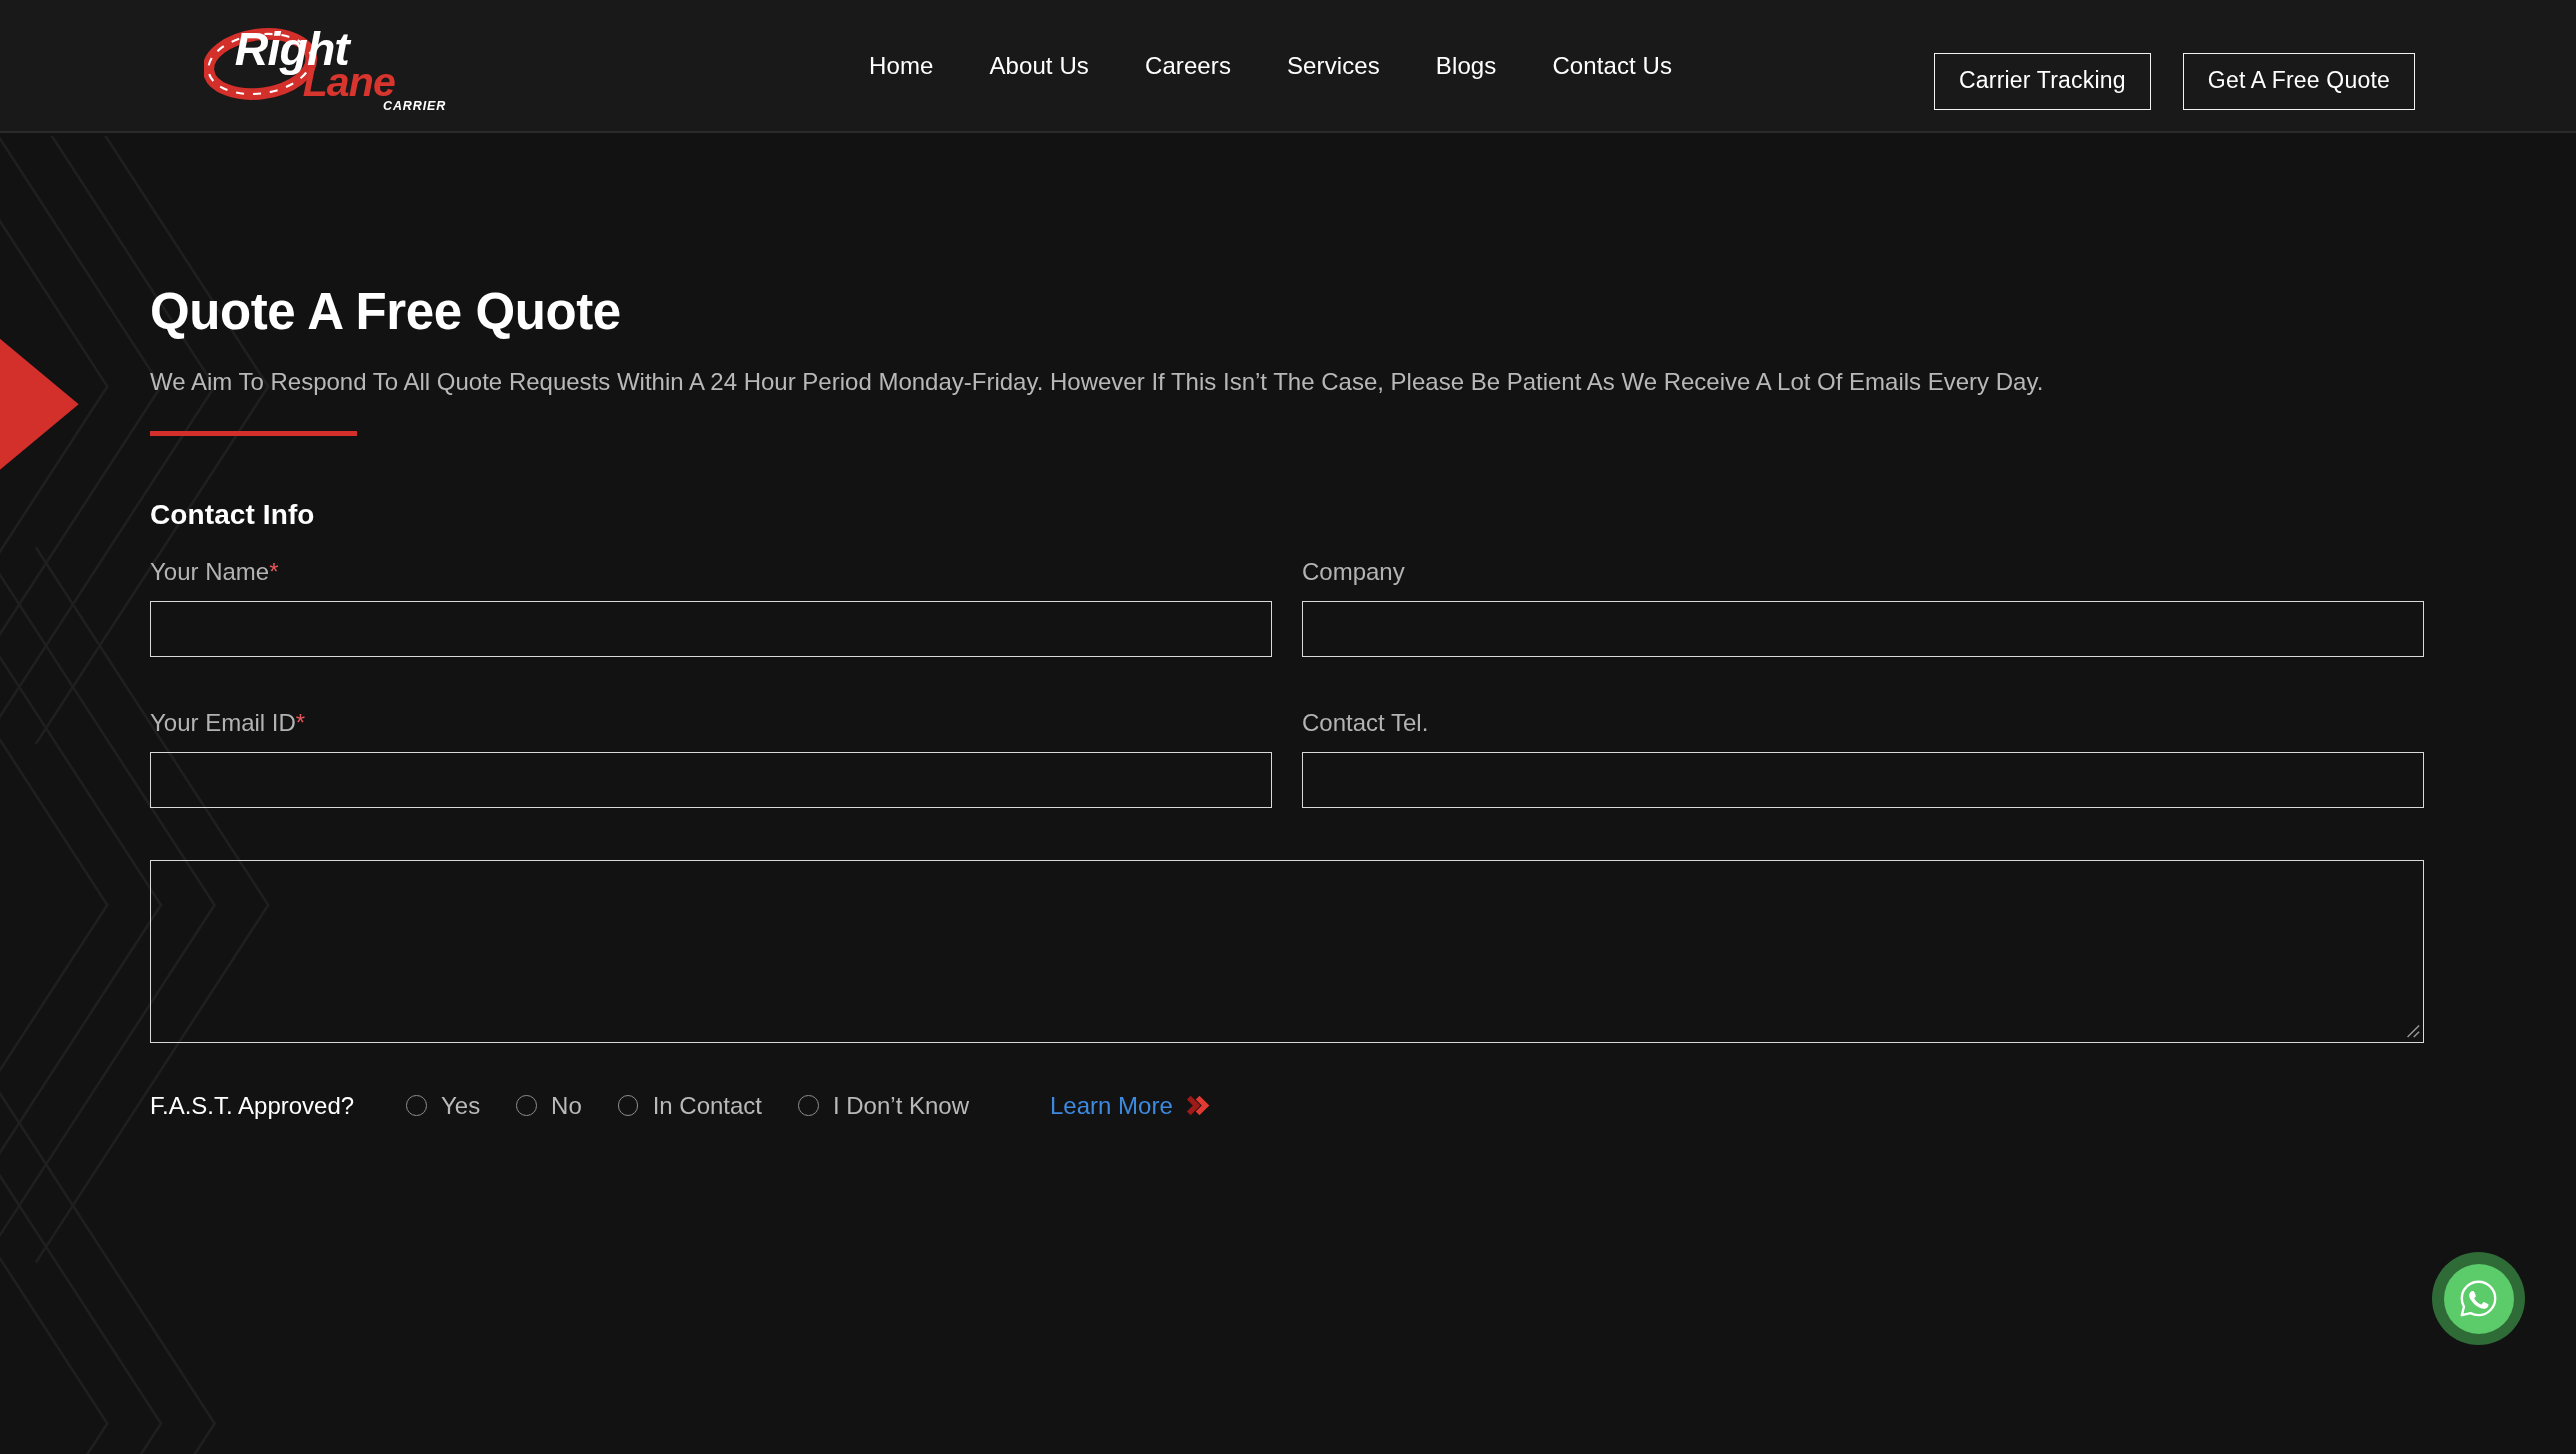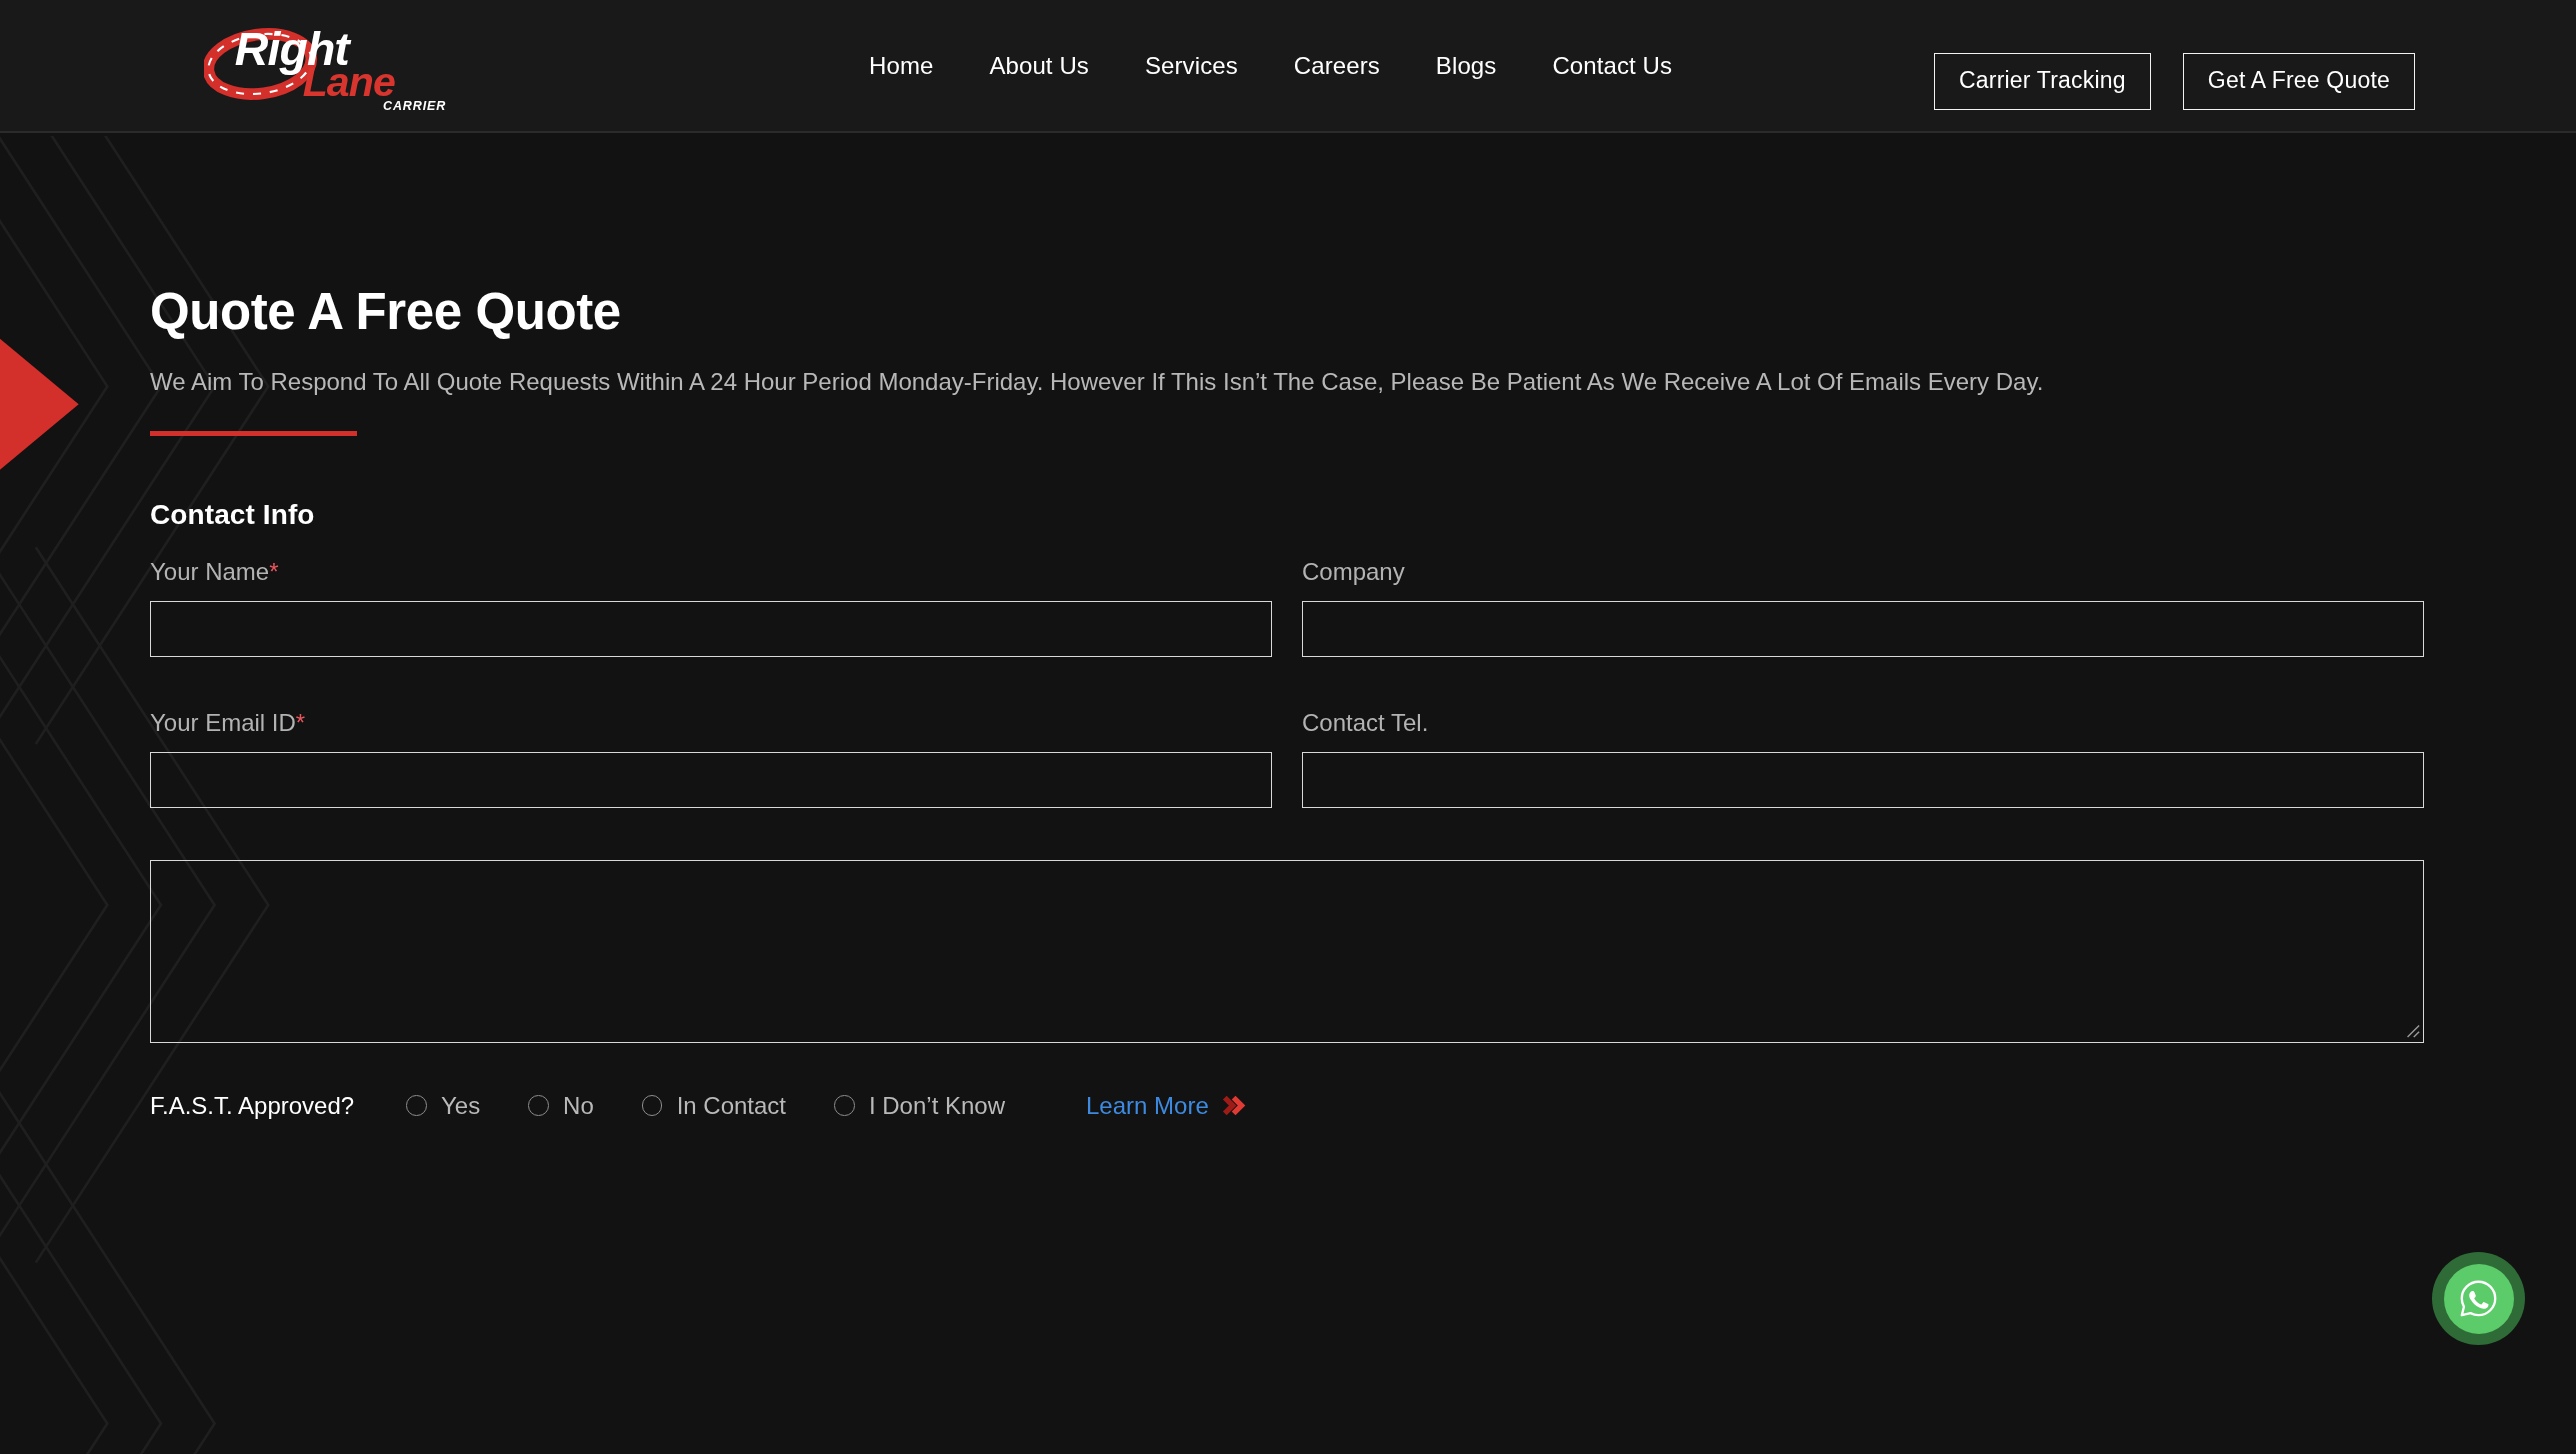--- a/index.html
+++ b/index.html
@@ -221,21 +221,21 @@
   .fast-label {
     color: #ffffff;
     font-size: 24px;
     font-weight: 400;
     white-space: nowrap;
   }
   .radio-group {
     display: flex;
     align-items: flex-end;
     margin-left: 52px;
-    gap: 12px;
+    gap: 0;
   }
   .radio-opt {
     display: flex;
     align-items: center;
     margin-right: 36px;
     cursor: pointer;
   }
   .radio-dot {
     width: 20.6px; height: 20.6px;
     border: 1.6px solid #8e8e8e;
@@ -326,22 +326,22 @@
           </g>
           <text x="34" y="57" fill="#ffffff" font-family="'Liberation Sans', sans-serif" font-size="52" font-weight="bold" font-style="italic" letter-spacing="-1">Right</text>
           <text x="110" y="92" fill="#d8352f" font-family="'Liberation Sans', sans-serif" font-size="46" font-weight="bold" font-style="italic" letter-spacing="-1">Lane</text>
           <text x="200" y="107" fill="#ffffff" font-family="'Liberation Sans', sans-serif" font-size="14" font-weight="bold" font-style="italic" letter-spacing="1">CARRIER</text>
         </svg>
       </div>
 
       <nav class="main-nav">
         <a class="nav-link">Home</a>
         <a class="nav-link">About Us</a>
+        <a class="nav-link">Careers</a>
         <a class="nav-link">Services</a>
-        <a class="nav-link">Careers</a>
         <a class="nav-link">Blogs</a>
         <a class="nav-link">Contact Us</a>
       </nav>
 
       <div class="header-actions">
         <button class="hdr-btn">Carrier Tracking</button>
         <button class="hdr-btn">Get A Free Quote</button>
       </div>
 
     </div>

